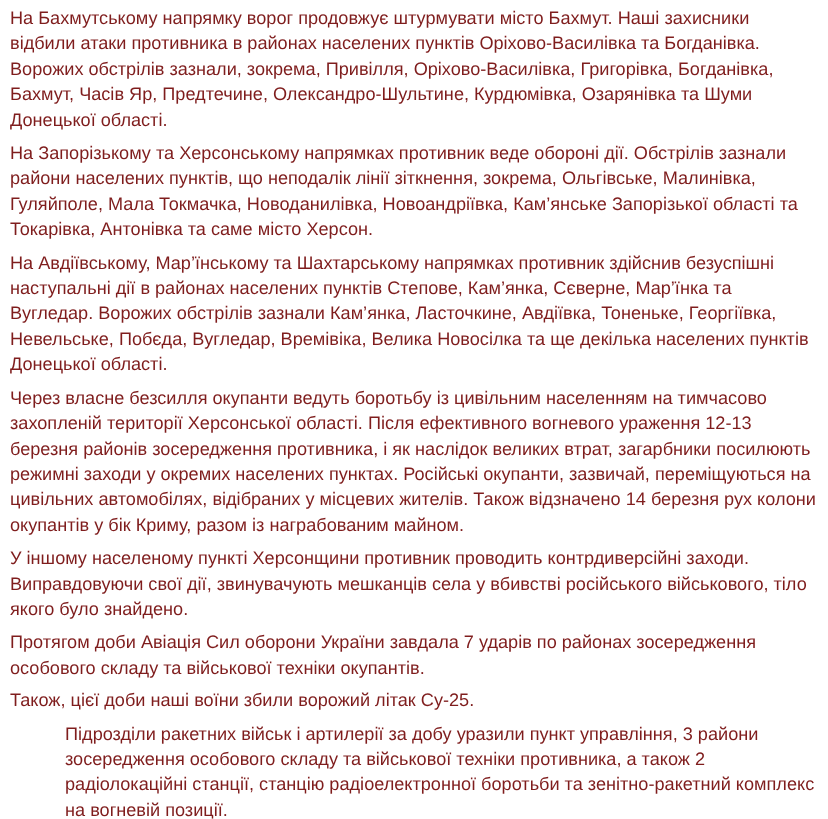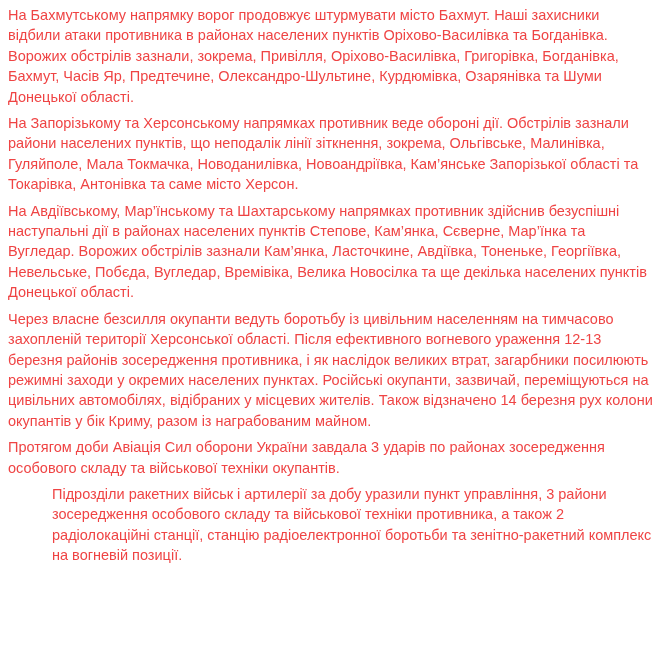--- a/index.html
+++ b/index.html
@@ -13,21 +13,21 @@
     overflow: hidden;
   }
   .post-text {
     box-sizing: border-box;
     width: 662px;
     height: 655px;
     padding: 5px 8px 4px 8px;
     font-family: "Liberation Sans", "DejaVu Sans", sans-serif;
     font-size: 14.5px;
     line-height: 20.4px;
-    color: #ef4444;
+    color: #7f1d1d;
     background: #ffffff;
     overflow: hidden;
     text-align: left;
     font-weight: 400;
     letter-spacing: 0;
   }
   .post-text p {
     margin: 0 0 6px 0;
     padding: 0;
     white-space: normal;
@@ -39,15 +39,17 @@
   }
 </style>
 </head>
 <body>
 
 <div class="post-text">
   <p>На Бахмутському напрямку ворог продовжує штурмувати місто Бахмут. Наші захисники відбили атаки противника в районах населених пунктів Оріхово-Василівка та Богданівка. Ворожих обстрілів зазнали, зокрема, Привілля, Оріхово-Василівка, Григорівка, Богданівка, Бахмут, Часів Яр, Предтечине, Олександро-Шультине, Курдюмівка, Озарянівка та Шуми Донецької області.</p>
   <p>На Запорізькому та Херсонському напрямках противник веде обороні дії. Обстрілів зазнали райони населених пунктів, що неподалік лінії зіткнення, зокрема, Ольгівське, Малинівка, Гуляйполе, Мала Токмачка, Новоданилівка, Новоандріївка, Кам’янське Запорізької області та Токарівка, Антонівка та саме місто Херсон.</p>
   <p>На Авдіївському, Мар’їнському та Шахтарському напрямках противник здійснив безуспішні наступальні дії в районах населених пунктів Степове, Кам’янка, Сєверне, Мар’їнка та Вугледар. Ворожих обстрілів зазнали Кам’янка, Ласточкине, Авдіївка, Тоненьке, Георгіївка, Невельське, Побєда, Вугледар, Времівіка, Велика Новосілка та ще декілька населених пунктів Донецької області.</p>
   <p>Через власне безсилля окупанти ведуть боротьбу із цивільним населенням на тимчасово захопленій території Херсонської області. Після ефективного вогневого ураження 12-13 березня районів зосередження противника, і як наслідок великих втрат, загарбники посилюють режимні заходи у окремих населених пунктах. Російські окупанти, зазвичай, переміщуються на цивільних автомобілях, відібраних у місцевих жителів. Також відзначено 14 березня рух колони окупантів у бік Криму, разом із награбованим майном.</p>
-  <p>Протягом доби Авіація Сил оборони України завдала 3 ударів по районах зосередження особового складу та військової техніки окупантів.</p>
+  <p>У іншому населеному пункті Херсонщини противник проводить контрдиверсійні заходи. Виправдовуючи свої дії, звинувачують мешканців села у вбивстві російського військового, тіло якого було знайдено.</p>
+  <p>Протягом доби Авіація Сил оборони України завдала 7 ударів по районах зосередження особового складу та військової техніки окупантів.</p>
+  <p>Також, цієї доби наші воїни збили ворожий літак Су-25.</p>
   <p>Підрозділи ракетних військ і артилерії за добу уразили пункт управління, 3 райони зосередження особового складу та військової техніки противника, а також 2 радіолокаційні станції, станцію радіоелектронної боротьби та зенітно-ракетний комплекс на вогневій позиції.</p>
 </div>
 
 </body></html>

